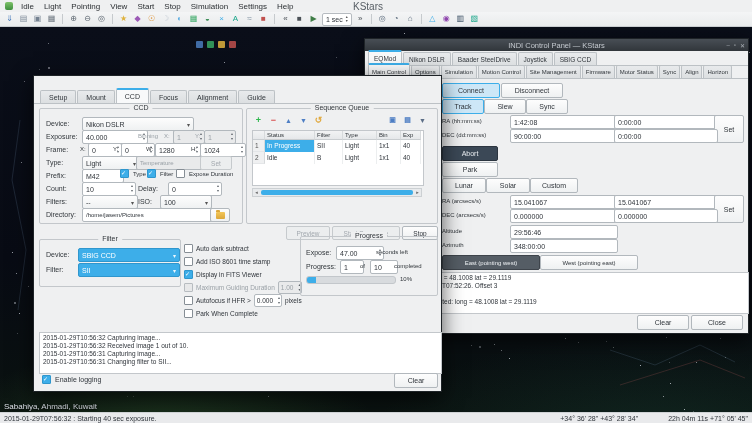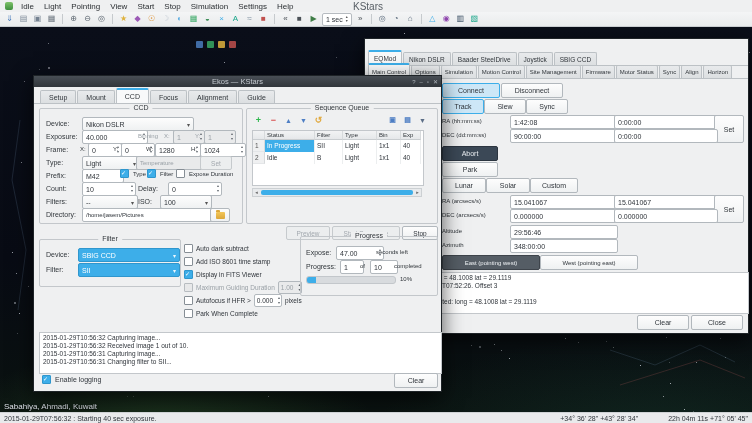--- a/index.html
+++ b/index.html
@@ -349,20 +349,28 @@
       <span class="ticon" style="color: rgb(93, 109, 126);">◔</span>
       <span class="ticon" style="color: rgb(93, 109, 126);">⌂</span>
       <div class="tsep"></div>
       <span class="ticon" style="color: rgb(61, 174, 233);">△</span>
       <span class="ticon" style="color: rgb(142, 68, 173);">◉</span>
       <span class="ticon" style="color: rgb(52, 73, 94);">▥</span>
       <span class="ticon" style="color: rgb(24, 166, 137);">▧</span>
     </div>
 
   <div class="window" style="left:364px;top:38px;width:383px;height:294px;z-index:5;">
+    <div class="titlebar">
+      <span>INDI Control Panel — KStars</span>
+      <span class="tb-btns">
+        <span>–</span>
+        <span>▫</span>
+        <span>✕</span>
+      </span>
+    </div>
     <div class="tabbar" id="indi-dev-tabs" style="left:3px;top:13px;right:0;height:13px;">
         <span class="tab sel">EQMod</span>
         <span class="tab">Nikon DSLR</span>
         <span class="tab">Baader SteelDrive</span>
         <span class="tab">Joystick</span>
         <span class="tab">SBIG CCD</span>
       </div>
     <div class="tabbar" id="indi-grp-tabs" style="left:3px;top:27px;right:0;height:12px;">
         <span class="tab sel">Main Control</span>
         <span class="tab">Options</span>
@@ -419,29 +427,20 @@
         <div class="logline">Time set to 2015-01-29T07:52:26. Offset 3</div>
         <div class="logline">Configuration applied.</div>
         <div class="logline">Observer location updated: long = 48.1008 lat = 29.1119</div>
       </div>
 
     <div class="btn" style="left:272px;top:276px;width:50px;">Clear</div>
     <div class="btn" style="left:326px;top:276px;width:50px;">Close</div>
   </div>
 
   <div class="window" style="left:33px;top:75px;width:407px;height:315px;z-index:10;">
-    <div class="titlebar" style="height:11px;">
-      <span>Ekos — KStars</span>
-      <span class="tb-btns">
-        <span>?</span>
-        <span>–</span>
-        <span>▫</span>
-        <span>✕</span>
-      </span>
-    </div>
     <div class="tabbar" id="ekos-tabs" style="left:6px;top:13px;height:14px;">
         <span class="tab">Setup</span>
         <span class="tab">Mount</span>
         <span class="tab sel">CCD</span>
         <span class="tab">Focus</span>
         <span class="tab">Alignment</span>
         <span class="tab">Guide</span>
       </div>
     <div class="tabline" style="left:0;top:27px;right:0;"></div>
 

